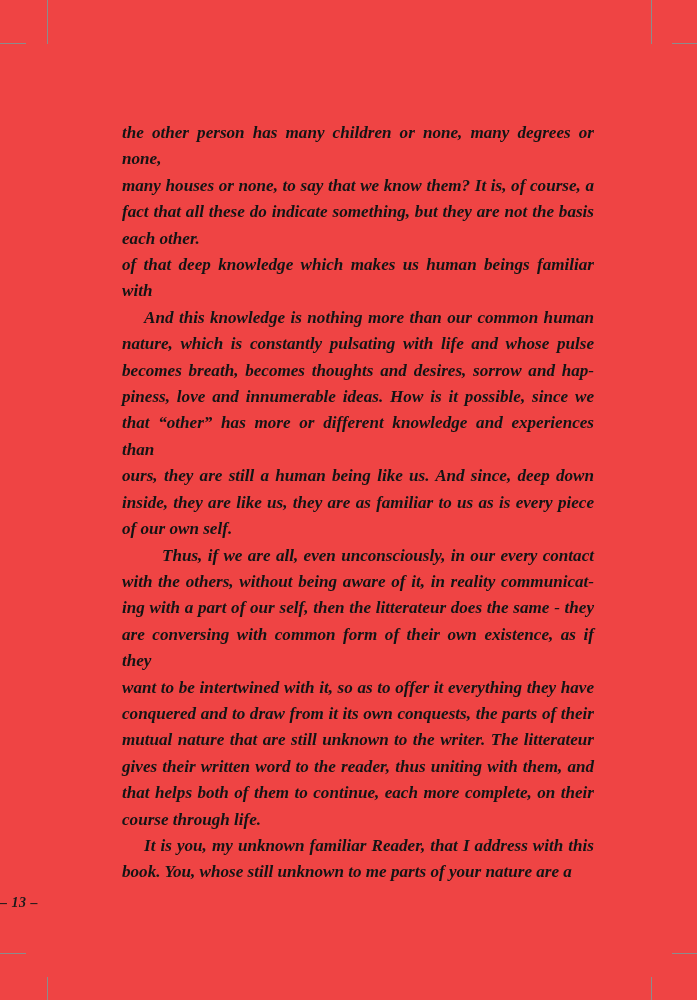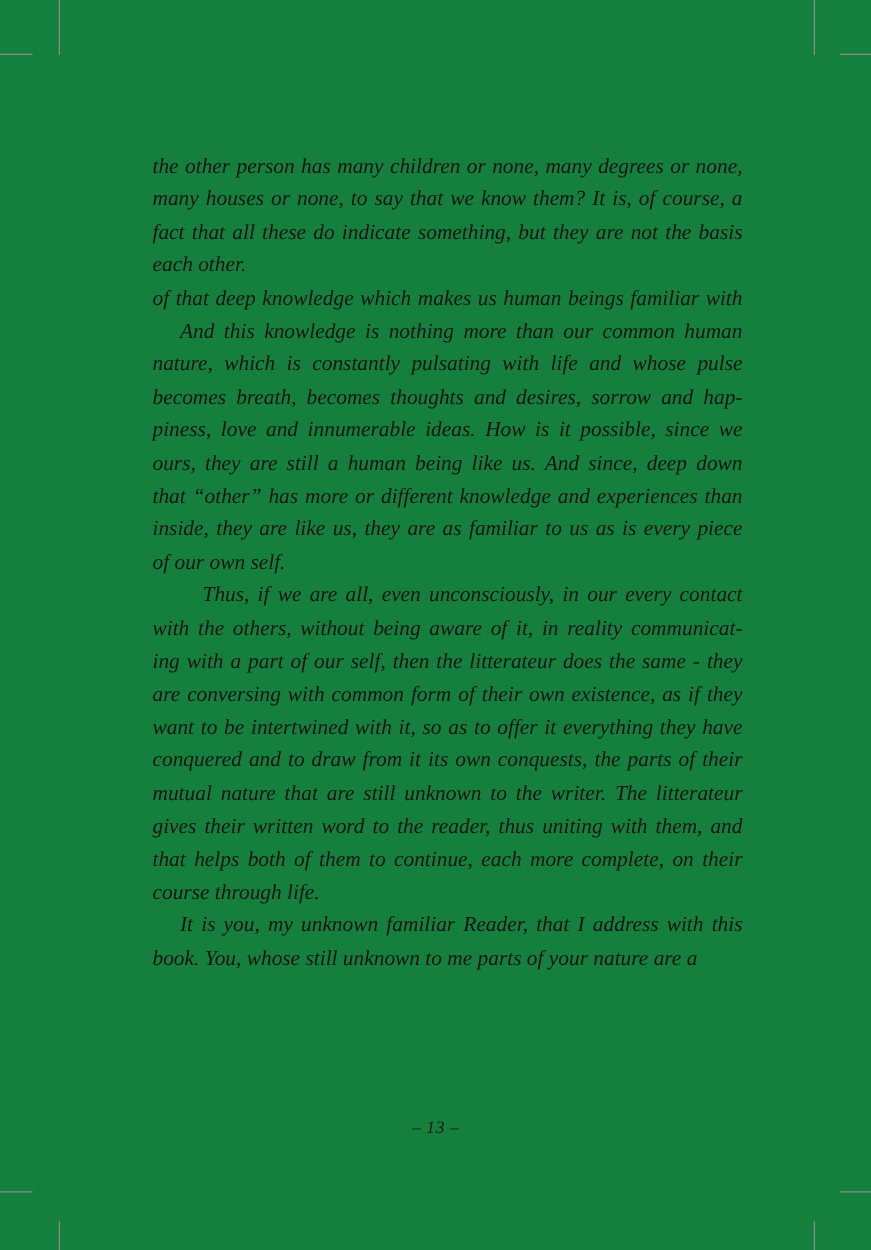--- a/index.html
+++ b/index.html
@@ -6,23 +6,24 @@
   html, body {
     margin: 0;
     padding: 0;
     background: #ffffff;
   }
 
   .page {
     position: relative;
     width: 697px;
     height: 1000px;
-    background: #15803d;
+    background: #ef4444;
     overflow: hidden;
     font-family: "Liberation Serif", "DejaVu Serif", serif;
+    font-weight: bold;
   }
 
   
   .crop {
     position: absolute;
     background: #8c8c8c;
   }
   .crop-v { width: 1px; }
   .crop-h { height: 1px; }
 
@@ -68,21 +69,21 @@
   
   .indent-sm { padding-left: 22px; }
   .indent-lg { padding-left: 40px; }
 
   
   .folio {
     position: absolute;
     left: 0;
     top: 895px;
     width: 697px;
-    text-align: center;
+    text-align: left;
     font-size: 14px;
     font-style: italic;
     color: #1a1a1a;
     letter-spacing: 0.5px;
   }
 </style>
 </head>
 <body>
 
 <div class="page">
@@ -102,22 +103,22 @@
         <span class="line">many houses or none, to say that we know them? It is, of course, a</span>
         <span class="line">fact that all these do indicate something, but they are not the basis</span>
         <span class="line last">each other.</span>
         <span class="line">of that deep knowledge which makes us human beings familiar with</span>
       </p>
       <p class="para">
         <span class="line indent-sm">And this knowledge is nothing more than our common human</span>
         <span class="line">nature, which is constantly pulsating with life and whose pulse</span>
         <span class="line">becomes breath, becomes thoughts and desires, sorrow and hap-</span>
         <span class="line">piness, love and innumerable ideas. How is it possible, since we</span>
+        <span class="line">that “other” has more or different knowledge and experiences than</span>
         <span class="line">ours, they are still a human being like us. And since, deep down</span>
-        <span class="line">that “other” has more or different knowledge and experiences than</span>
         <span class="line">inside, they are like us, they are as familiar to us as is every piece</span>
         <span class="line last">of our own self.</span>
       </p>
       <p class="para">
         <span class="line indent-lg">Thus, if we are all, even unconsciously, in our every contact</span>
         <span class="line">with the others, without being aware of it, in reality communicat-</span>
         <span class="line">ing with a part of our self, then the litterateur does the same - they</span>
         <span class="line">are conversing with common form of their own existence, as if they</span>
         <span class="line">want to be intertwined with it, so as to offer it everything they have</span>
         <span class="line">conquered and to draw from it its own conquests, the parts of their</span>

